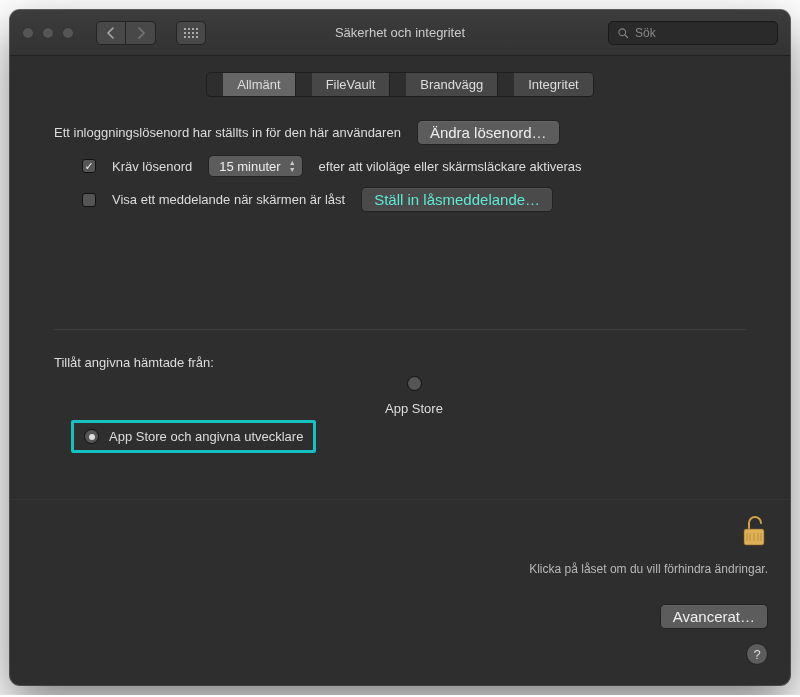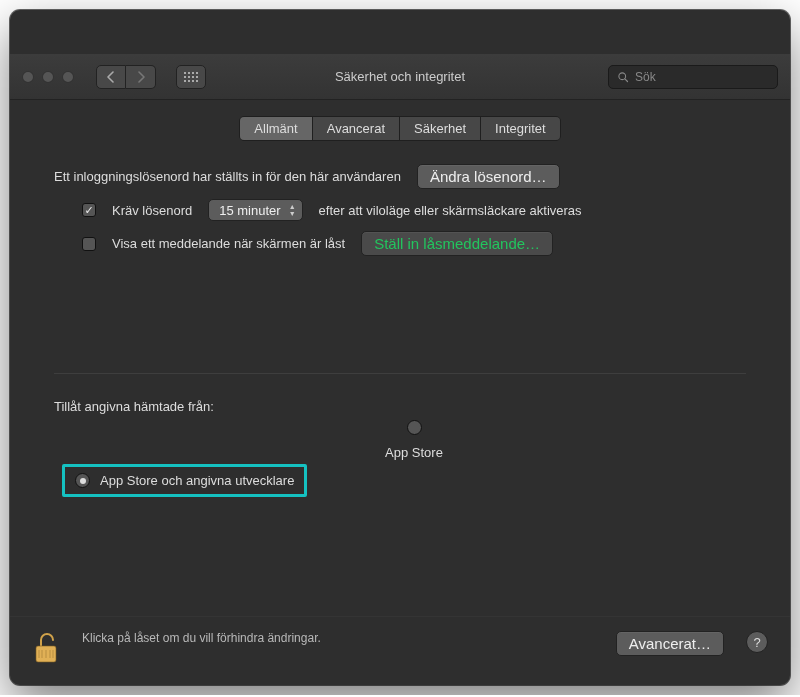--- a/index.html
+++ b/index.html
@@ -24,21 +24,20 @@
   }
   .titlebar {
     height: 46px;
     background: linear-gradient(#3c3c3c, #333);
     border-bottom: 1px solid #222;
     display: flex;
     align-items: center;
     padding: 0 12px;
     gap: 12px;
     position: relative;
-    margin-top: 44px;
   }
   .traffic-lights { display: flex; gap: 8px; }
   .tl { width: 12px; height: 12px; border-radius: 50%; background: #555; border: 0.5px solid rgba(0,0,0,0.4); }
   .nav-group { display: flex; margin-left: 10px; }
   .nav-btn {
     width: 30px; height: 24px;
     background: #484848;
     border: 0.5px solid #222;
     display: flex; align-items: center; justify-content: center;
     color: #aaa;
@@ -88,39 +87,40 @@
   }
   .seg {
     display: flex; border-radius: 5px; overflow: hidden;
     border: 0.5px solid #1f1f1f;
   }
   .seg-tab {
     padding: 4px 14px;
     background: #474747;
     color: #ddd; font-size: 13px;
     border-right: 0.5px solid #1f1f1f;
+    margin-left: 16px;
   }
   .seg-tab:last-child { border-right: none; }
   .seg-tab.selected { background: #666; }
   .section {
     padding: 6px 44px 10px;
   }
   .row {
     display: flex; align-items: center; gap: 16px;
     padding: 5px 0; font-size: 13px; color: #ddd;
   }
   .btn {
     background: #5c5c5c;
     border: 0.5px solid #222;
     border-radius: 5px;
     padding: 3px 12px;
     color: #eee; font-size: 15px;
     box-shadow: 0 1px 0 rgba(255,255,255,0.05) inset;
   }
-  .btn.disabled { color: #22c55e; background: #4a4a4a; }
+  .btn.disabled { color: #5eead4; background: #4a4a4a; }
   .indent1 { padding-left: 28px; }
   .checkbox {
     width: 14px; height: 14px; border-radius: 3px;
     border: 0.5px solid #111; background: #555;
     display: flex; align-items: center; justify-content: center;
   }
   .checkbox.checked::after {
     content: "✓"; font-size: 11px; color: #eee; line-height: 1;
   }
   .select {
@@ -145,28 +145,29 @@
     border: 0.5px solid #111; background: #555;
     display: flex; align-items: center; justify-content: center;
   }
   .radio.selected::after {
     content: ""; width: 6px; height: 6px; border-radius: 50%; background: #ddd;
   }
   .highlight {
     border: 3px solid #15c1c1;
     border-radius: 2px;
     padding: 6px 10px;
-    margin-left: 8px;
+    margin-left: 17px;
     display: inline-flex; align-items: center; gap: 10px;
   }
   .footer {
     margin-top: auto;
-    display: flex; align-items: flex-start; gap: 22px;
+    display: flex; align-items: flex-end; gap: 14px;
     padding: 14px 22px 20px;
     border-top: 0.5px solid rgba(255,255,255,0.03);
+    flex-direction: column;
   }
   .footer-text { color: #b8b8b8; font-size: 12px; }
   .help-btn {
     width: 22px; height: 22px; border-radius: 50%;
     background: #5c5c5c; border: 0.5px solid #222;
     display: flex; align-items: center; justify-content: center;
     color: #ddd; font-size: 13px;
   }
   .spacer { flex: 1; }
   .lock-wrap { width: 28px; height: 34px; position: relative; }
@@ -221,22 +222,22 @@
       </svg>
       <input type="text" data-interactable="true" placeholder="Sök" style="">
     </div>
   </div>
 
   <div class="content" data-interactable="false">
 
     <div class="tabs-row" data-interactable="false">
       <div class="seg" data-interactable="false">
         <div class="seg-tab selected" data-interactable="true">Allmänt</div>
-        <div class="seg-tab" data-interactable="true">Avancerat</div>
-        <div class="seg-tab" data-interactable="true">Säkerhet</div>
+        <div class="seg-tab" data-interactable="true">FileVault</div>
+        <div class="seg-tab" data-interactable="true">Brandvägg</div>
         <div class="seg-tab" data-interactable="true">Integritet</div>
       </div>
     </div>
 
     <div class="section" data-interactable="false">
 
       <div class="row" data-interactable="false">
         <span data-interactable="false">Ett inloggningslösenord har ställts in för den här användaren</span>
         <button class="btn" data-interactable="true">Ändra lösenord…</button>
       </div>

